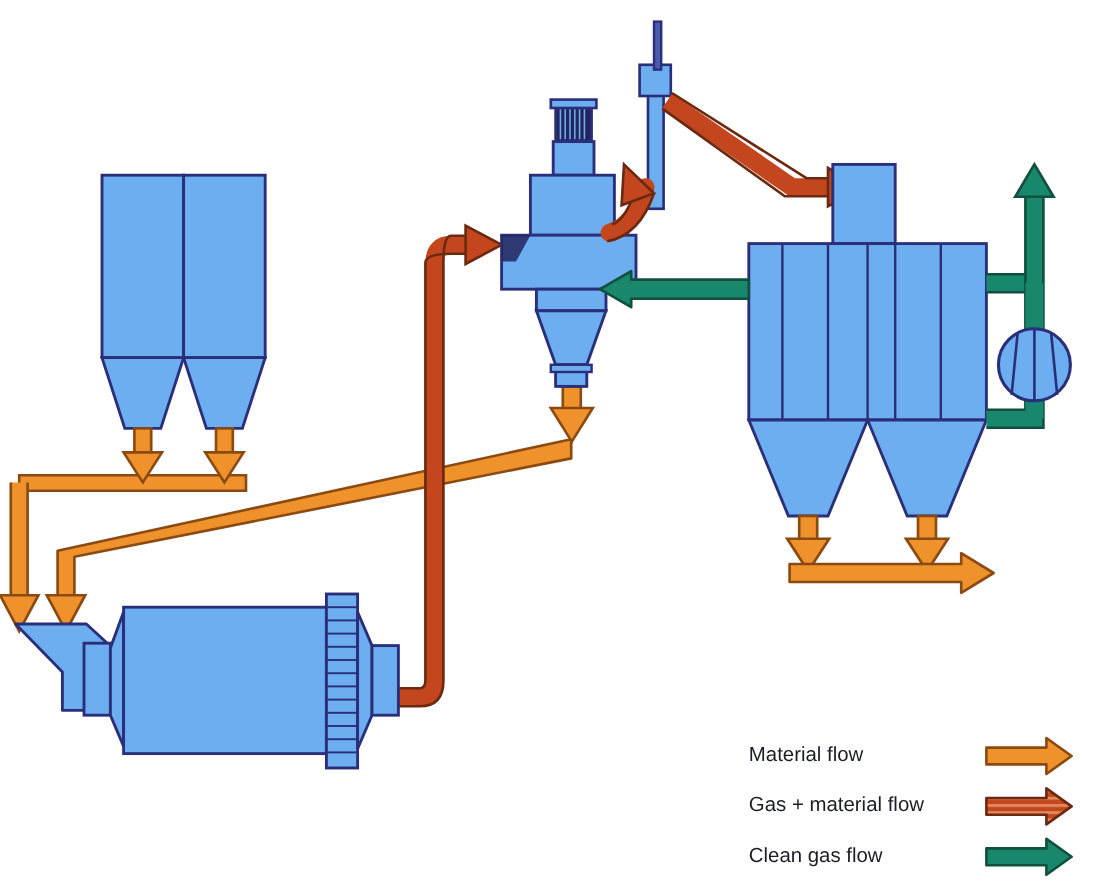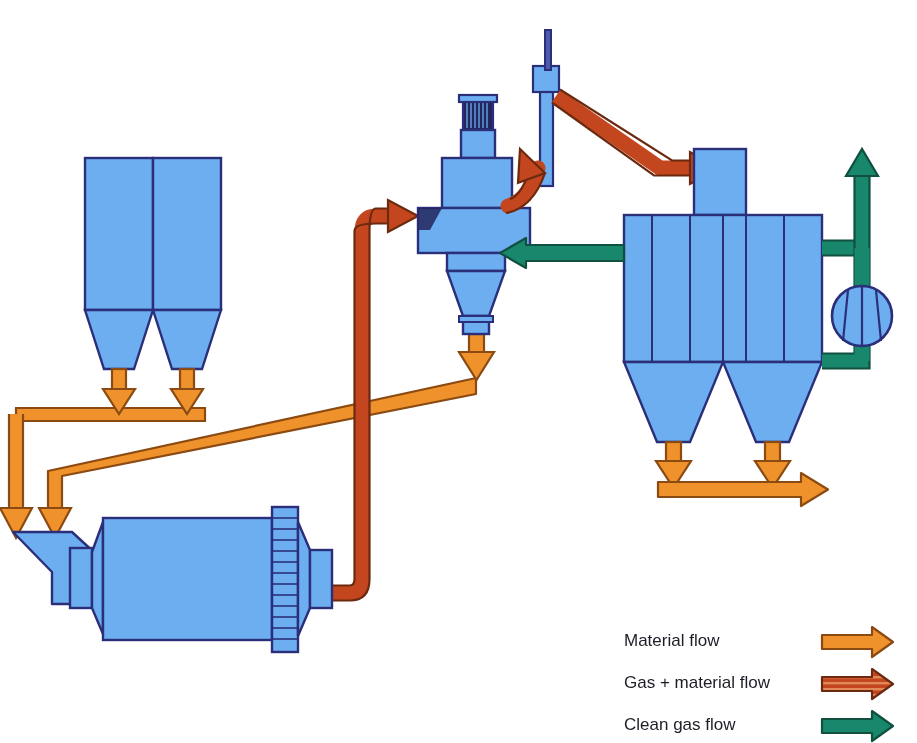--- a/index.html
+++ b/index.html
@@ -11,21 +11,21 @@
   body {
     width: 917px;
     height: 743px;
     font-family: "Liberation Sans", sans-serif;
     position: relative;
     overflow: hidden;
   }
   #diagram-root {
     position: absolute;
     left: 0;
-    top: 16px;
+    top: 4px;
     width: 917px;
     height: 580px;
   }
   svg.diagram {
     display: block;
     width: 917px;
     height: 743px;
   }
   .legend-label {
     font-family: "Liberation Sans", sans-serif;

